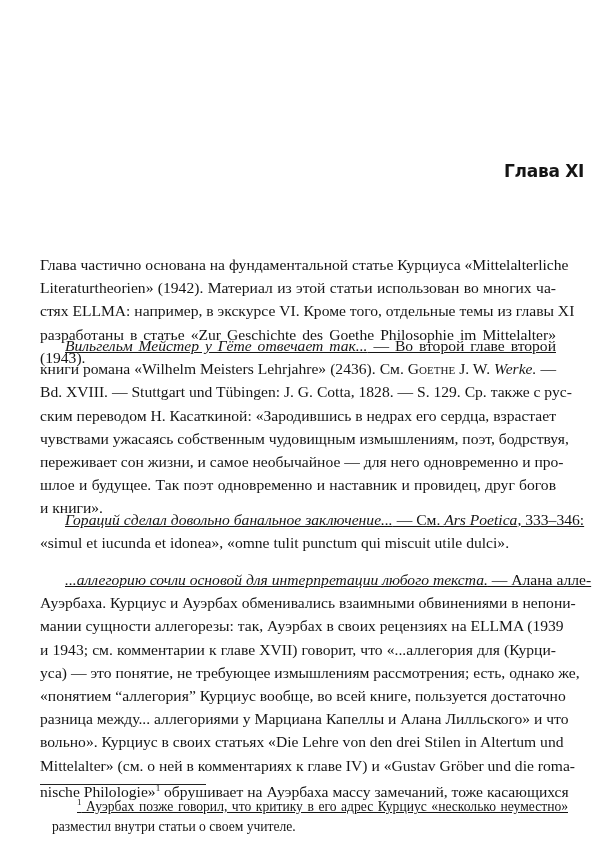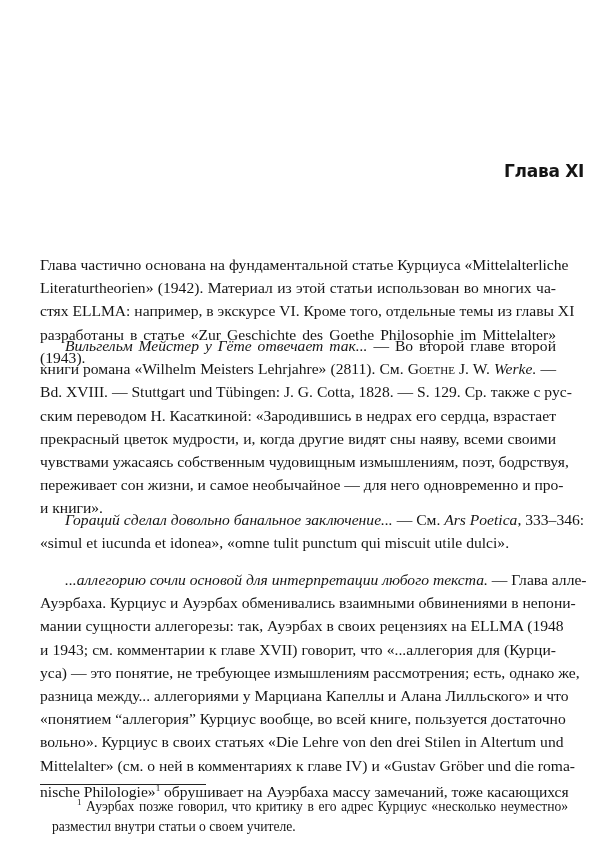--- a/index.html
+++ b/index.html
@@ -9,21 +9,21 @@
     position: absolute; left: 0; width: 584px; top: 161px; text-align: right;
     font-family: "DejaVu Sans", sans-serif; font-weight: bold; font-size: 17px; letter-spacing: -0.3px;
   }
   .body-text {
     position: absolute; left: 40px; width: 516px;
     font-family: "Liberation Serif", serif; font-size: 15.6px; line-height: 23.2px;
     text-align: justify;
   }
   .line { display: block; text-align: justify; text-align-last: justify; white-space: nowrap; }
   .line.last { text-align-last: left; }
-  .line.first { padding-left: 25px; }
+  .line.first { padding-left: 25px; text-decoration: underline; }
   .it { font-style: italic; }
   .sc { font-variant: small-caps; }
   .sup { font-size: 9px; vertical-align: 6px; }
   .rule { position: absolute; left: 40px; top: 784px; width: 166px; height: 1px; background: #222; }
   .footnote {
     position: absolute; left: 52px; width: 516px; top: 792px;
     font-family: "Liberation Serif", serif; font-size: 13.6px; line-height: 20px;
   }
 </style>
 </head>
@@ -36,42 +36,42 @@
   <div class="body-text" style="top:206px;margin-top:47px;">
     <span class="line">Глава частично основана на фундаментальной статье Курциуса «Mittelalterliche</span>
     <span class="line">Literaturtheorien» (1942). Материал из этой статьи использован во многих ча-</span>
     <span class="line">стях ELLMA: например, в экскурсе VI. Кроме того, отдельные темы из главы XI</span>
     <span class="line">разработаны в статье «Zur Geschichte des Goethe Philosophie im Mittelalter»</span>
     <span class="line last">(1943).</span>
   </div>
 
   <div class="body-text" style="top:334px;">
     <span class="line first"><span class="it">Вильгельм Мейстер у Гёте отвечает так...</span><span> — Во второй главе второй</span></span>
-    <span class="line"><span>книги романа «Wilhelm Meisters Lehrjahre» (2811). См. </span><span class="sc">Goethe J. W.</span> <span class="it">Werke.</span><span> —</span></span>
+    <span class="line"><span>книги романа «Wilhelm Meisters Lehrjahre» (2436). См. </span><span class="sc">Goethe J. W.</span> <span class="it">Werke.</span><span> —</span></span>
     <span class="line">Bd. XVIII. — Stuttgart und Tübingen: J. G. Cotta, 1828. — S. 129. Ср. также с рус-</span>
     <span class="line">ским переводом Н. Касаткиной: «Зародившись в недрах его сердца, взрастает</span>
-    <span class="line">прекрасный цветок мудрости, и, когда другие видят сны наяву, всеми своими</span>
     <span class="line">чувствами ужасаясь собственным чудовищным измышлениям, поэт, бодрствуя,</span>
     <span class="line">переживает сон жизни, и самое необычайное — для него одновременно и про-</span>
+    <span class="line">шлое и будущее. Так поэт одновременно и наставник и провидец, друг богов</span>
     <span class="line last">и книги».</span>
   </div>
 
   <div class="body-text" style="top:508px;">
     <span class="line first"><span class="it">Гораций сделал довольно банальное заключение...</span><span> — См. </span><span class="it">Ars Poetica</span><span>, 333–346:</span></span>
     <span class="line last">«simul et iucunda et idonea», «omne tulit punctum qui miscuit utile dulci».</span>
   </div>
 
   <div class="body-text" style="top:568px;">
-    <span class="line first"><span class="it">...аллегорию сочли основой для интерпретации любого текста.</span><span> — Глава алле-</span></span>
+    <span class="line first"><span class="it">...аллегорию сочли основой для интерпретации любого текста.</span><span> — Алана алле-</span></span>
     <span class="line">Ауэрбаха. Курциус и Ауэрбах обменивались взаимными обвинениями в непони-</span>
-    <span class="line">мании сущности аллегорезы: так, Ауэрбах в своих рецензиях на ELLMA (1948</span>
+    <span class="line">мании сущности аллегорезы: так, Ауэрбах в своих рецензиях на ELLMA (1939</span>
     <span class="line">и 1943; см. комментарии к главе XVII) говорит, что «...аллегория для (Курци-</span>
     <span class="line">уса) — это понятие, не требующее измышлениям рассмотрения; есть, однако же,</span>
+    <span class="line">«понятием “аллегория” Курциус вообще, во всей книге, пользуется достаточно</span>
     <span class="line">разница между... аллегориями у Марциана Капеллы и Алана Лилльского» и что</span>
-    <span class="line">«понятием “аллегория” Курциус вообще, во всей книге, пользуется достаточно</span>
     <span class="line">вольно». Курциус в своих статьях «Die Lehre von den drei Stilen in Altertum und</span>
     <span class="line">Mittelalter» (см. о ней в комментариях к главе IV) и «Gustav Gröber und die roma-</span>
     <span class="line"><span>nische Philologie»</span><span class="sup">1</span><span> обрушивает на Ауэрбаха массу замечаний, тоже касающихся</span></span>
   </div>
 
   <div class="rule"></div>
 
   <div class="footnote">
     <span class="line first"><span class="sup">1</span><span> Ауэрбах позже говорил, что критику в его адрес Курциус «несколько неуместно»</span></span>
     <span class="line last">разместил внутри статьи о своем учителе.</span>

